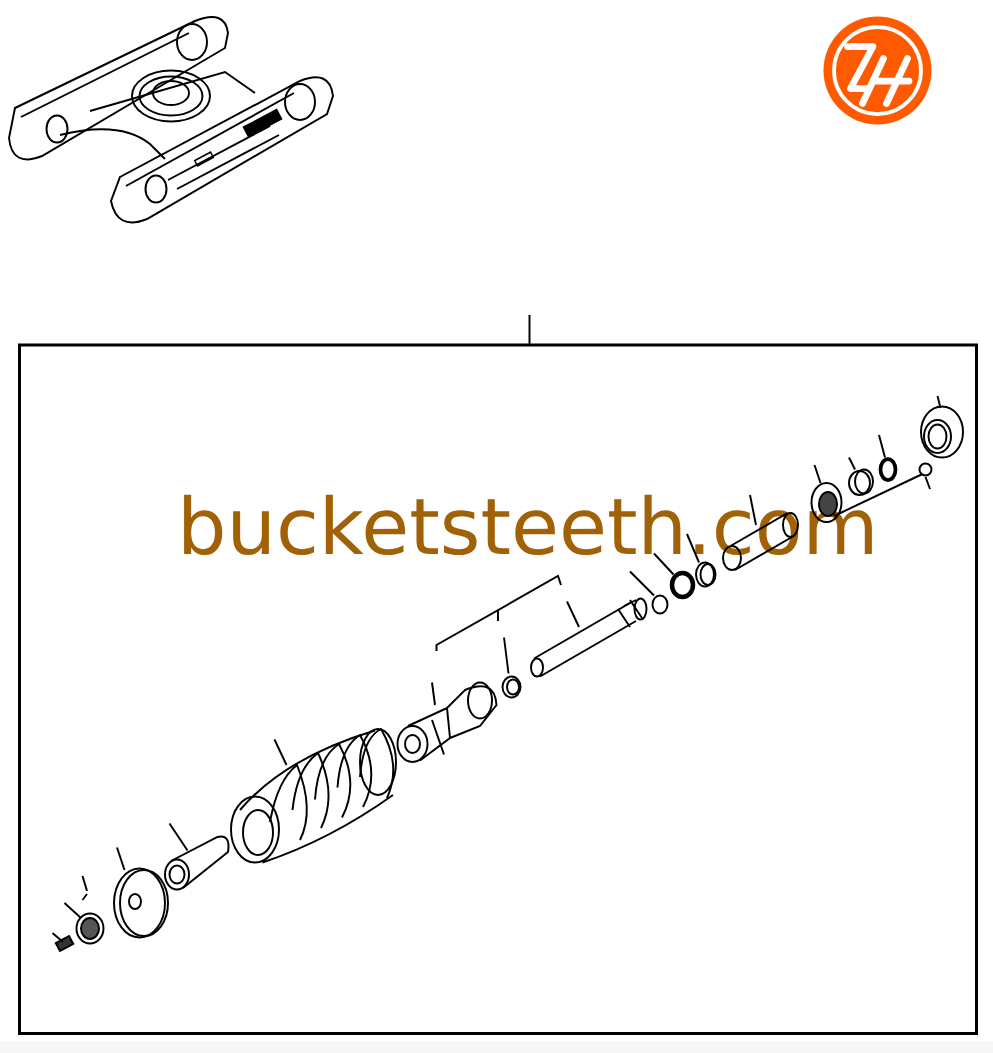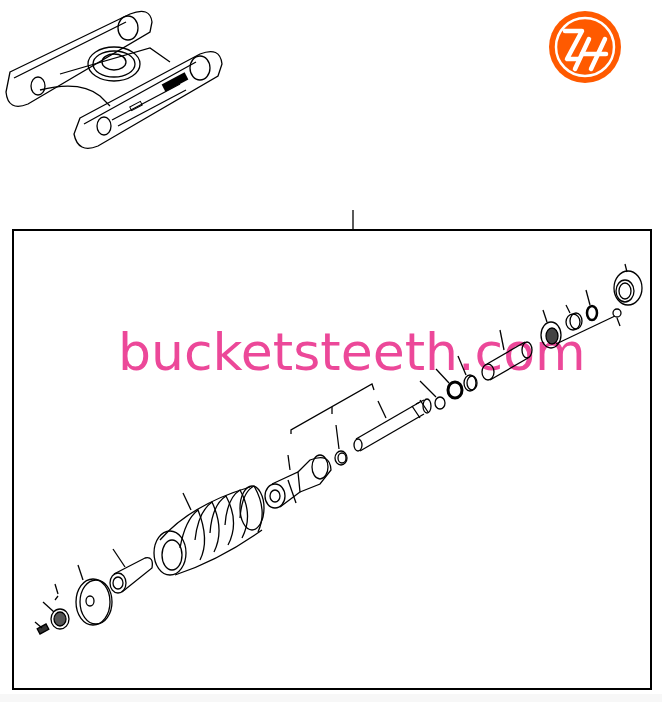--- a/index.html
+++ b/index.html
@@ -1,17 +1,17 @@
 <!DOCTYPE html>
 <html><head>
 <meta charset="utf-8">
 <style>
   html, body { margin: 0; padding: 0; background: #ffffff; }
   body { width: 662px; height: 702px; position: relative; overflow: hidden; font-family: "Liberation Sans", sans-serif; }
-  #watermark { position: absolute; left: 118px; top: 322px; font-size: 52px; color: #ec4899; letter-spacing: 0px; font-family: "DejaVu Sans", sans-serif; white-space: nowrap; }
+  #watermark { position: absolute; left: 118px; top: 322px; font-size: 52px; color: #a16207; letter-spacing: 0px; font-family: "DejaVu Sans", sans-serif; white-space: nowrap; }
   #frame { position: absolute; left: 12px; top: 229px; width: 640px; height: 461px; border: 2px solid #000; box-sizing: border-box; }
   #bottom-strip { position:absolute; left:0; top:694px; width:662px; height:8px; background:#f7f7f7; }
   svg { position: absolute; left: 0; top: 0; }
 </style>
 </head>
 <body>
 
 <div id="watermark">bucketsteeth.com</div>
 
 <svg width="662" height="702" style="pointer-events:none">

